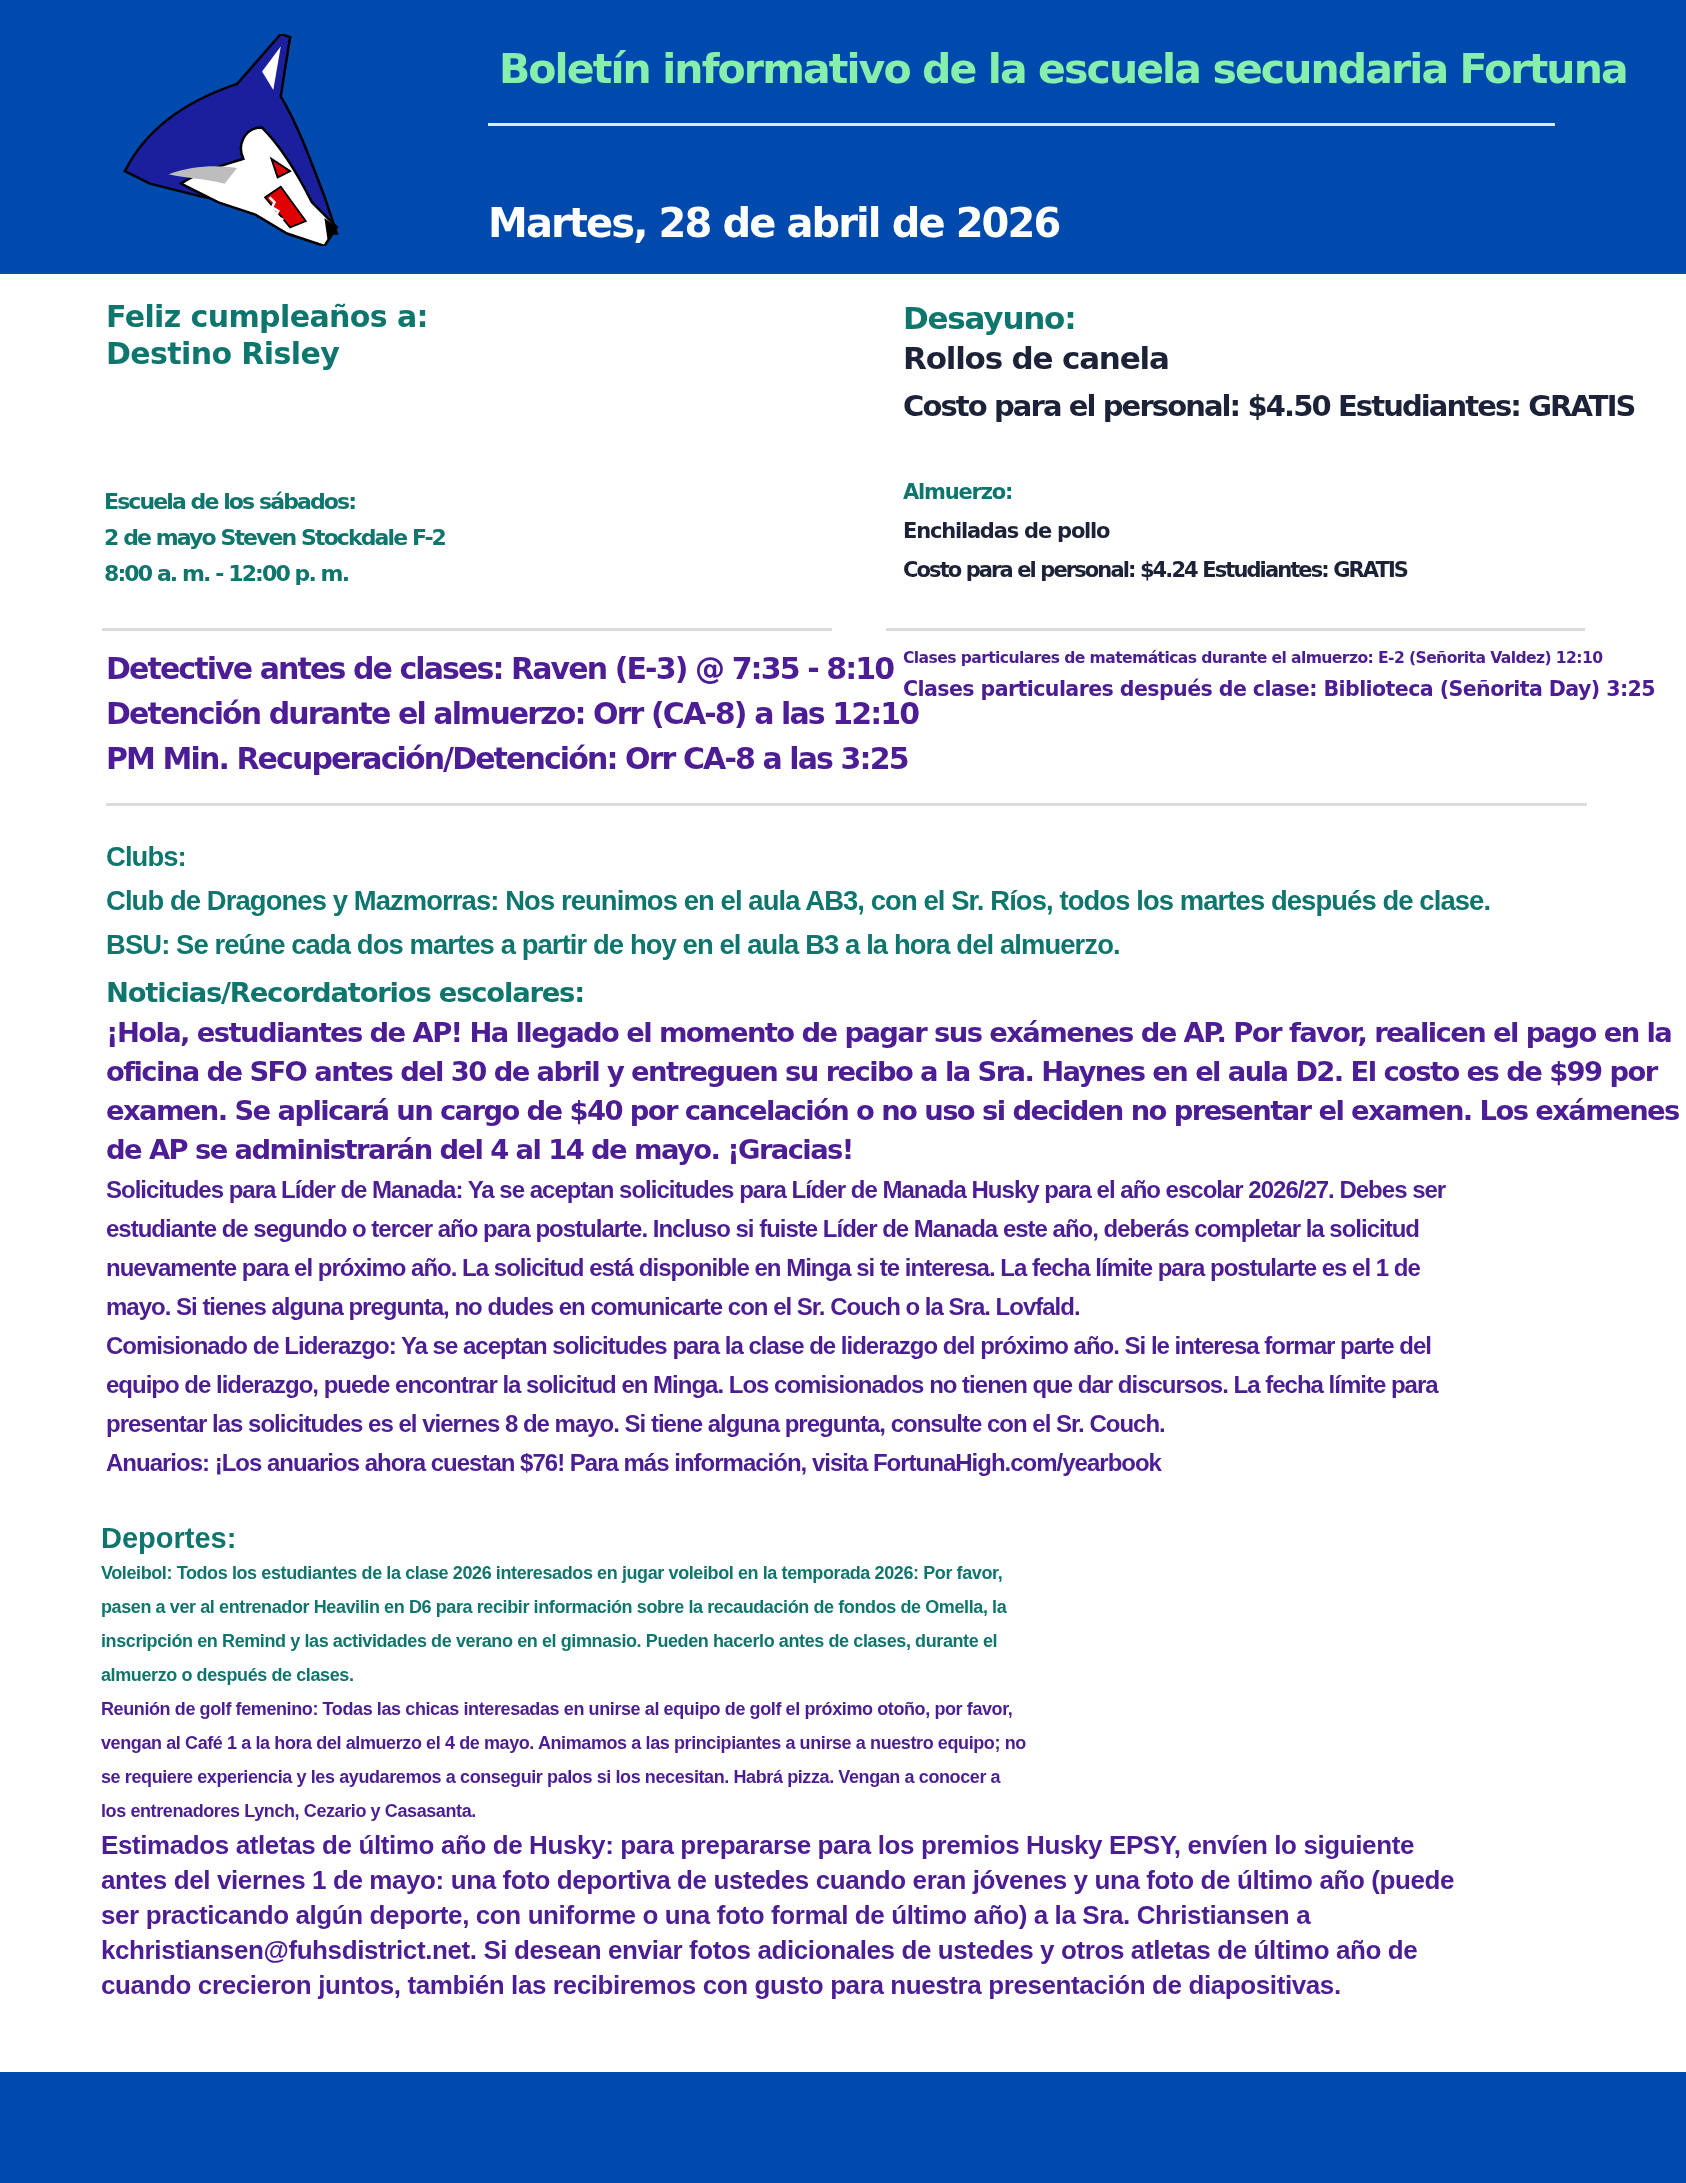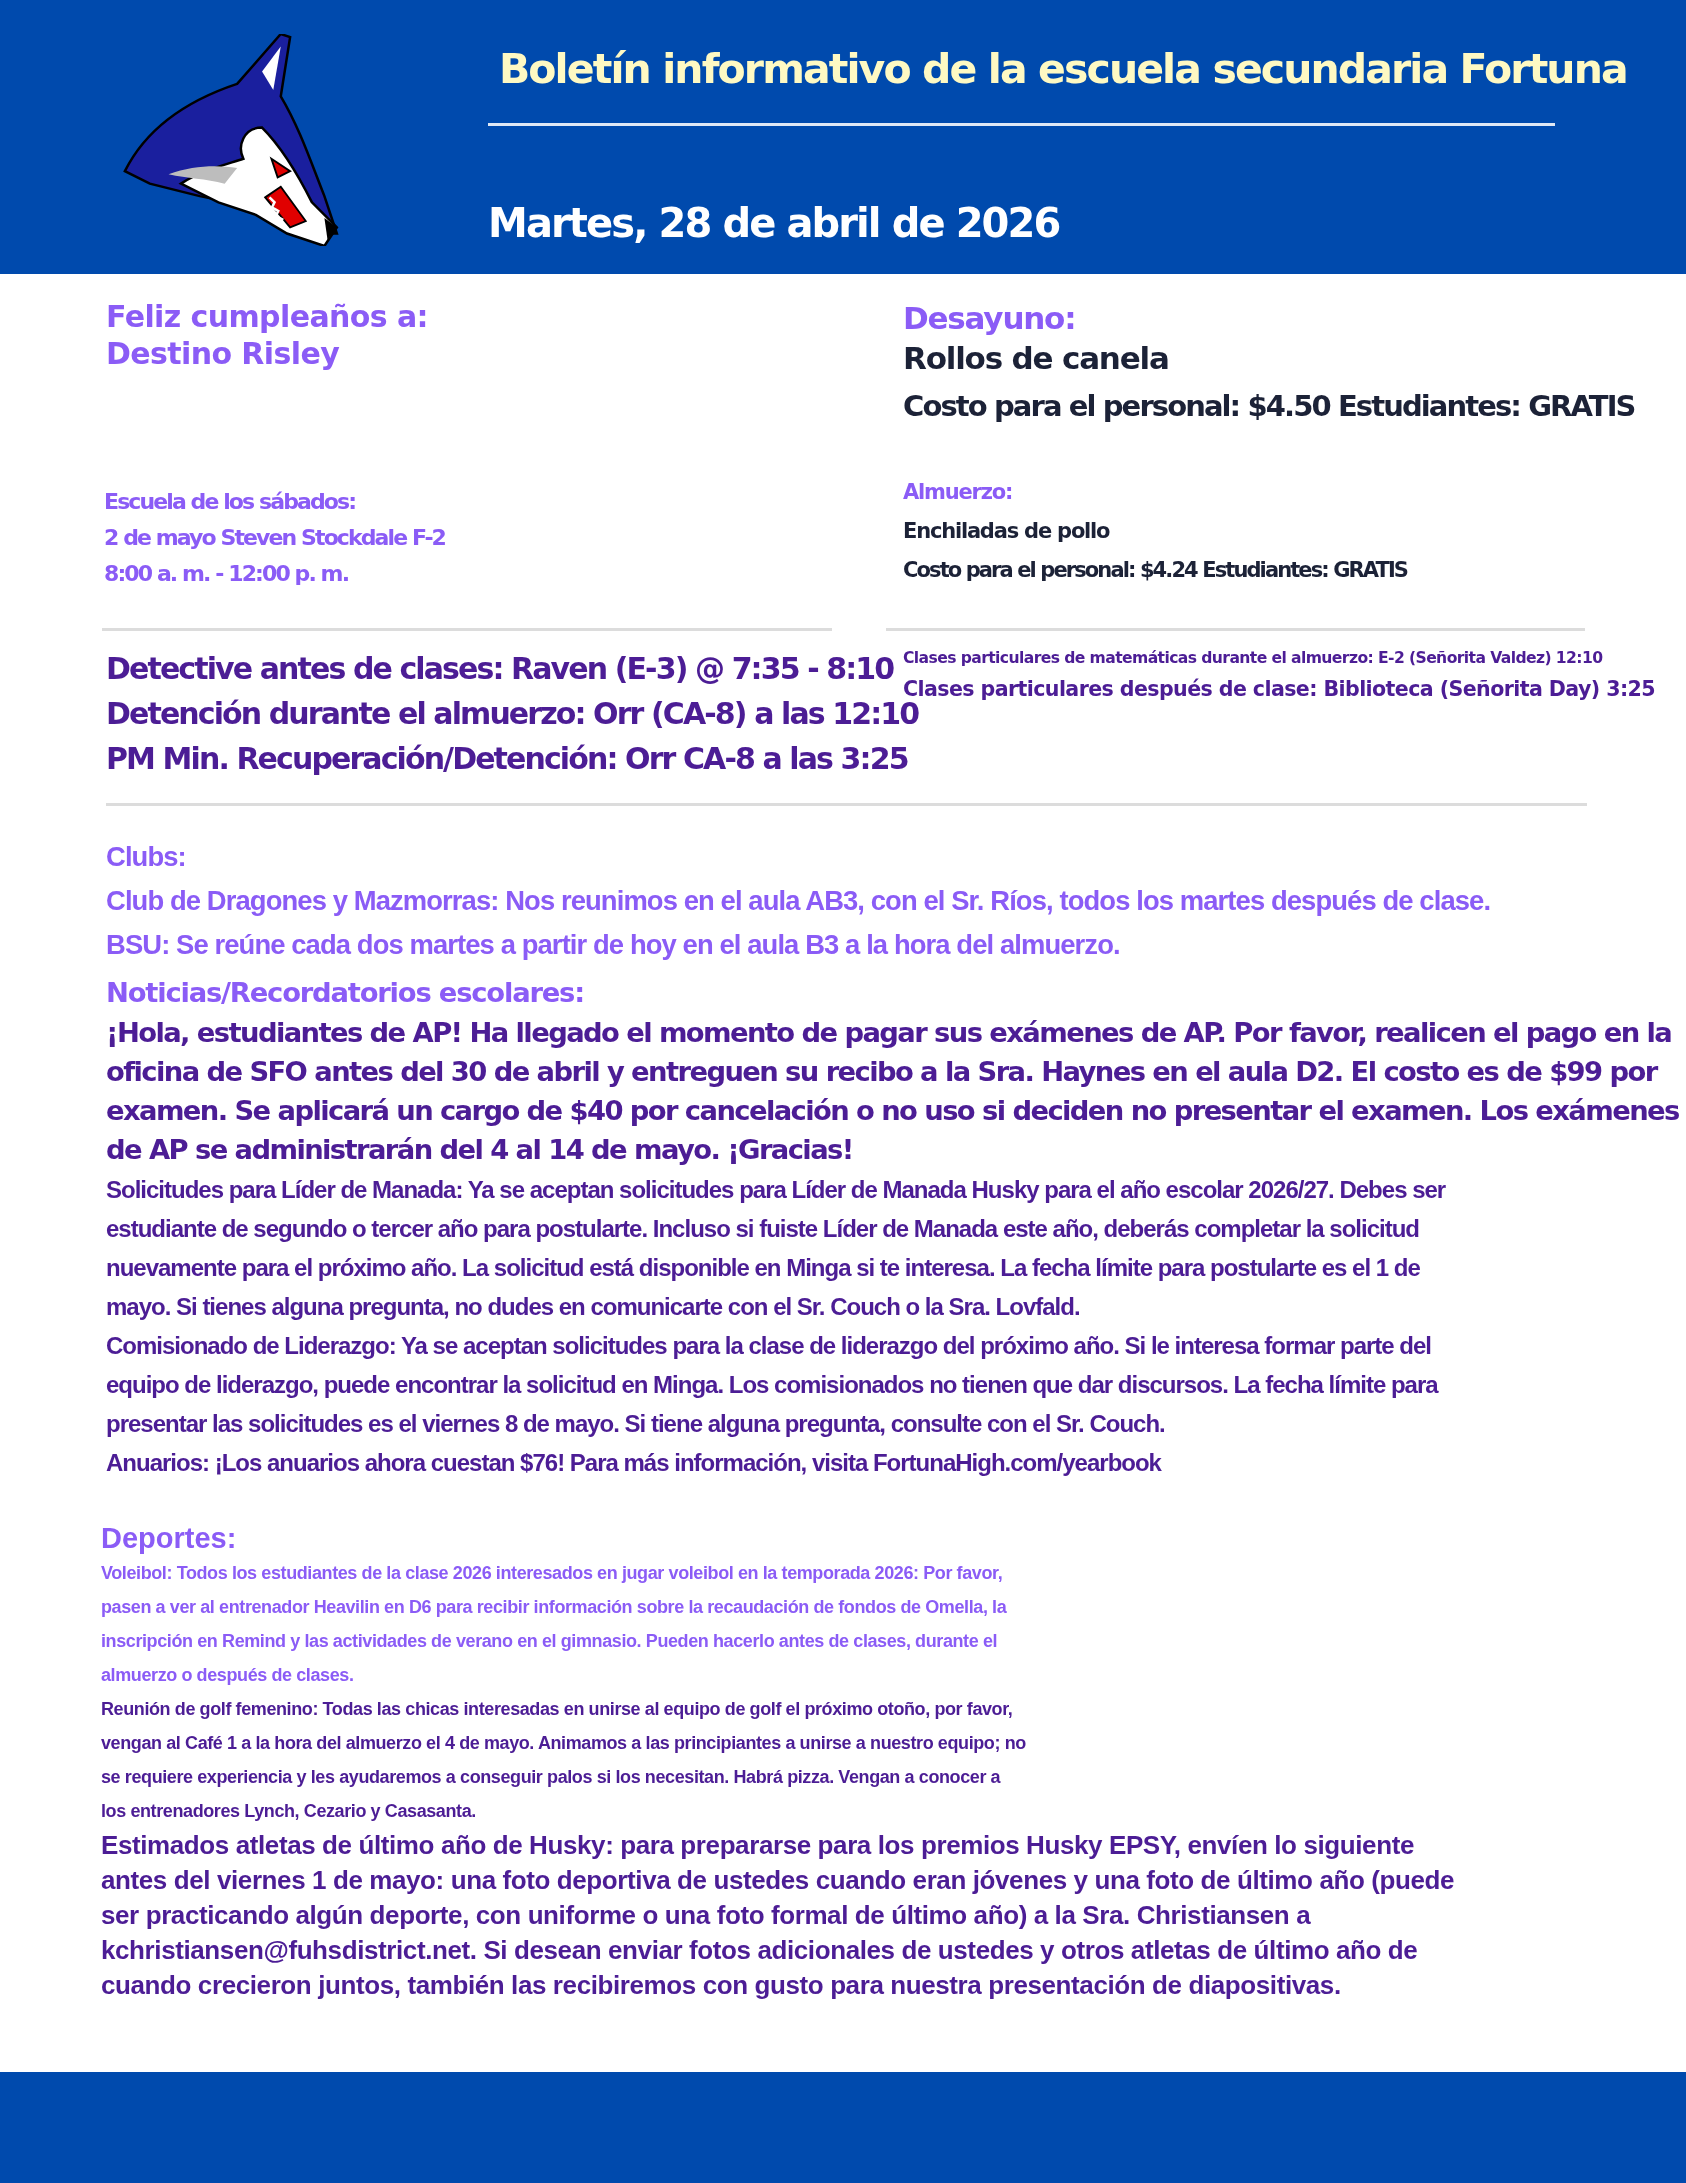--- a/index.html
+++ b/index.html
@@ -8,34 +8,34 @@
       background: #ffffff;
       font-family: "Liberation Sans", sans-serif;
     }
     .header {
       position: absolute; left: 0; top: 0; width: 1687px; height: 274px;
       background: #004aad;
     }
     .logo { position: absolute; left: 75px; top: 34px; width: 318px; height: 212px; }
     .title {
       position: absolute; left: 499px; top: 45px; width: 1060px;
-      color: #fef9c3; font-family: "DejaVu Sans", sans-serif; font-weight: bold;
+      color: #86efac; font-family: "DejaVu Sans", sans-serif; font-weight: bold;
       font-size: 41px; letter-spacing: -1.9px; white-space: nowrap;
     }
     .title-rule {
       position: absolute; left: 488px; top: 123px; width: 1067px; height: 2.5px;
       background: #dfe8f5;
     }
     .date {
       position: absolute; left: 488px; top: 200px; color: #ffffff;
       font-family: "DejaVu Sans", sans-serif; font-weight: bold; font-size: 40px;
       letter-spacing: -1.9px; white-space: nowrap;
     }
     .blk { position: absolute; white-space: nowrap; }
-    .blue { color: #8b5cf6; }
+    .blue { color: #0f766e; }
     .dark { color: #1c2237; }
     .black { color: #4c1d95; }
     .cond { font-family: "DejaVu Sans", sans-serif; font-weight: bold; letter-spacing: -1.2px; }
     .lib { font-family: "Liberation Sans", sans-serif; font-weight: bold; }
     .rule { position: absolute; height: 2.5px; background: #dcdcdc; }
     .footer {
       position: absolute; left: 0; top: 2072px; width: 1687px; height: 111px;
       background: #004aad;
     }
     .line { display: block; }

